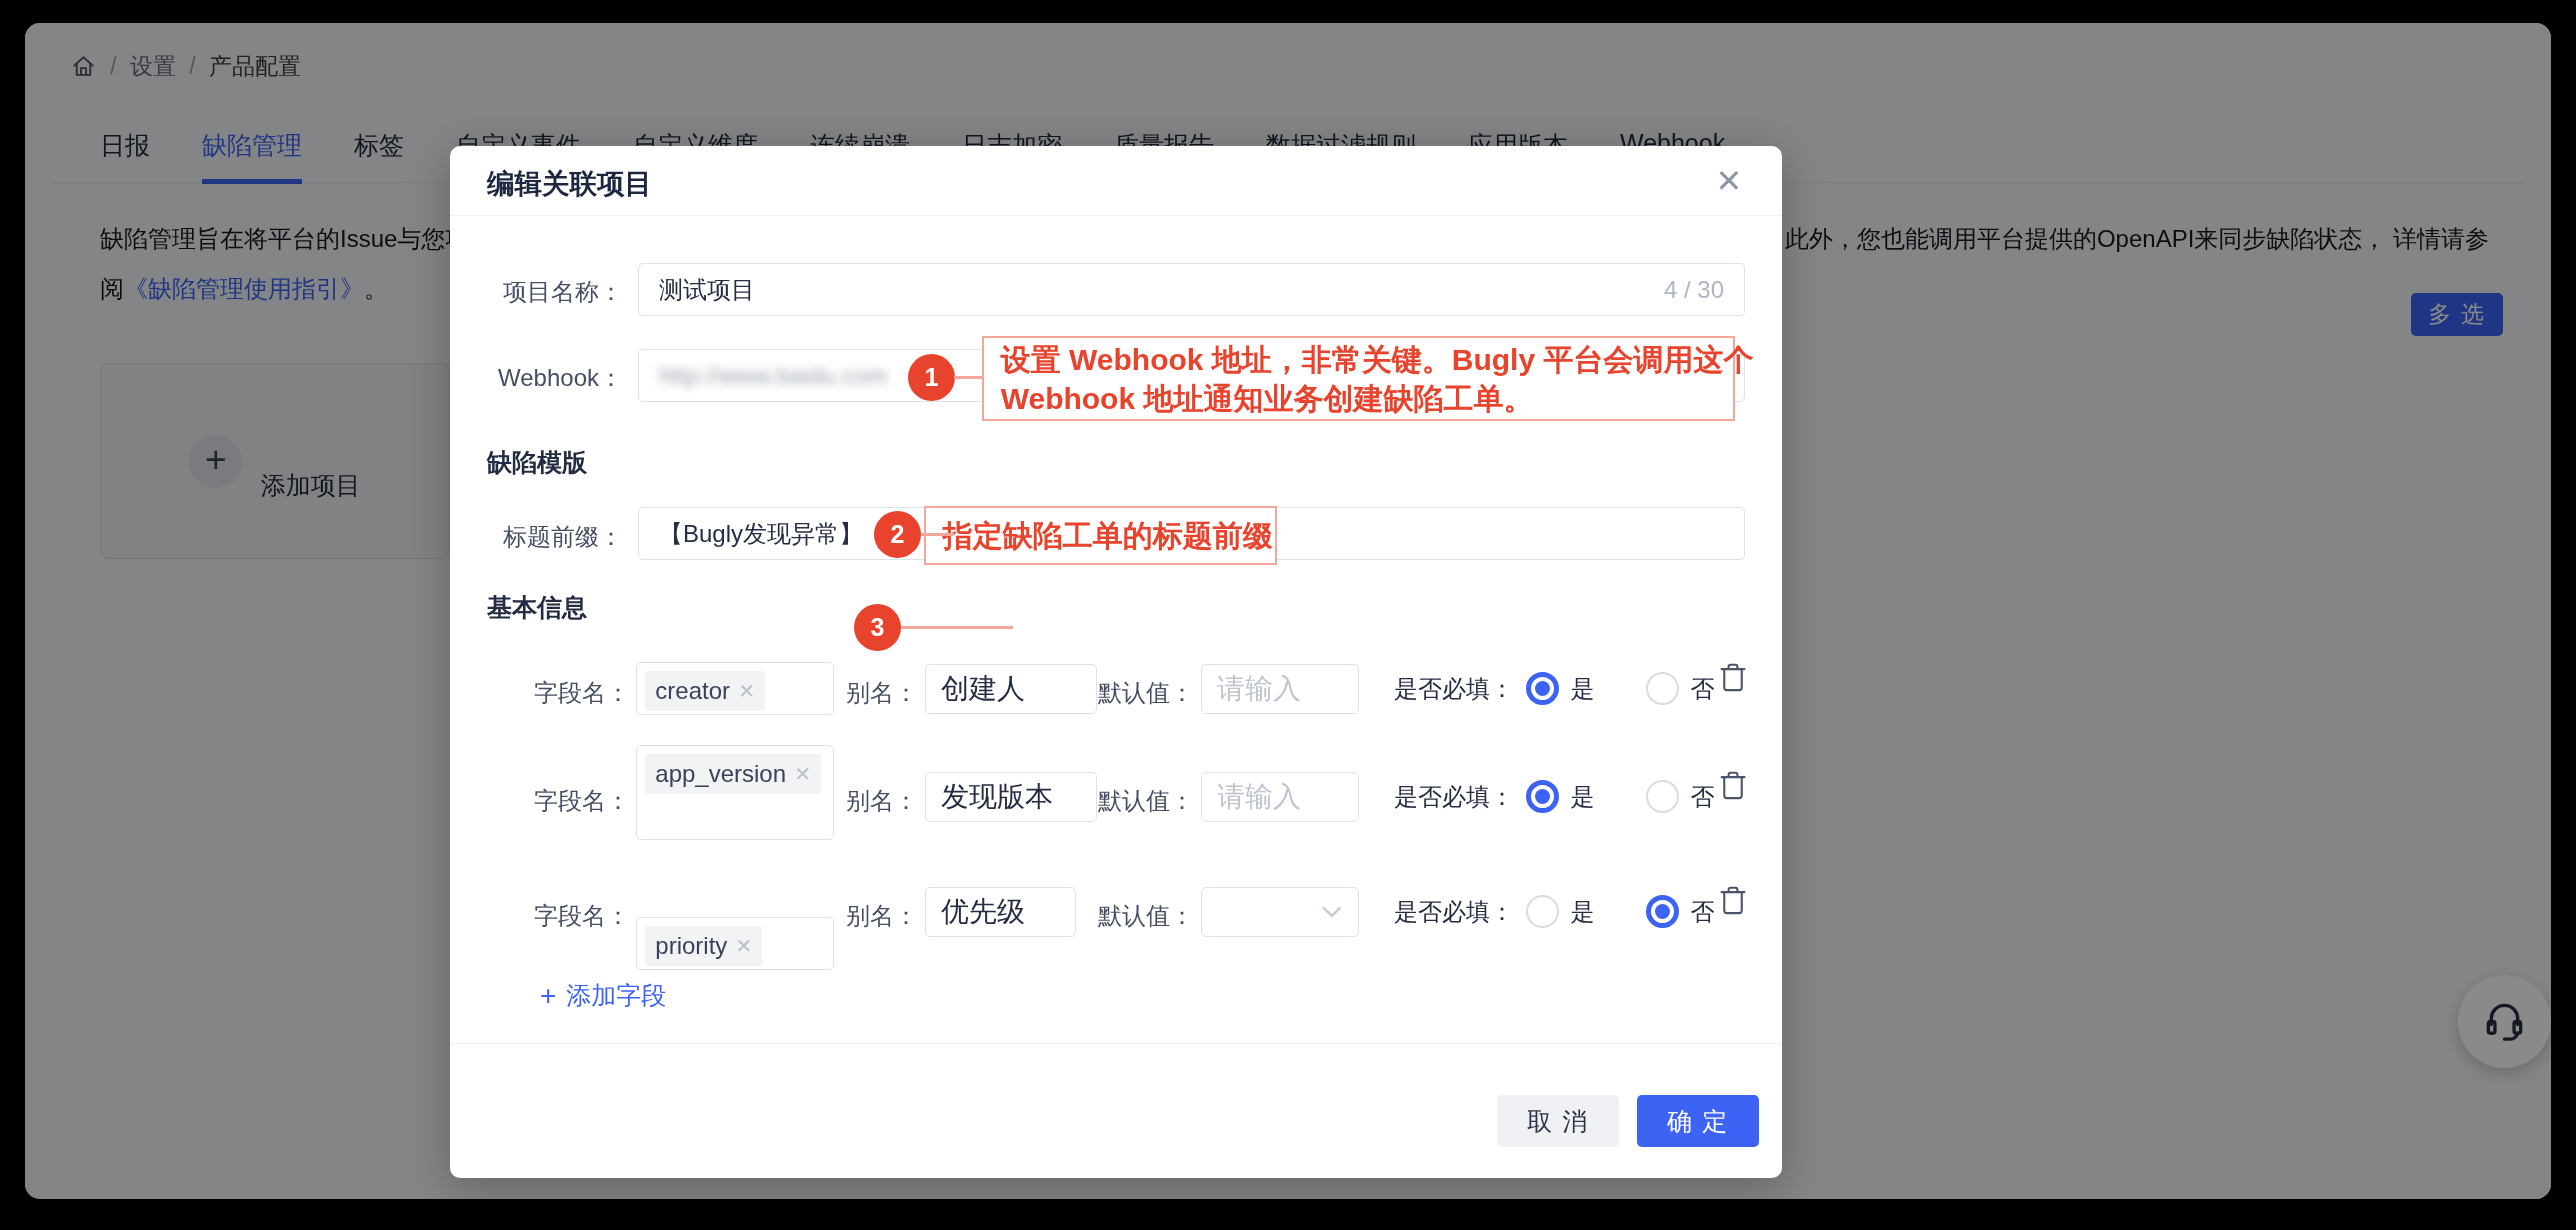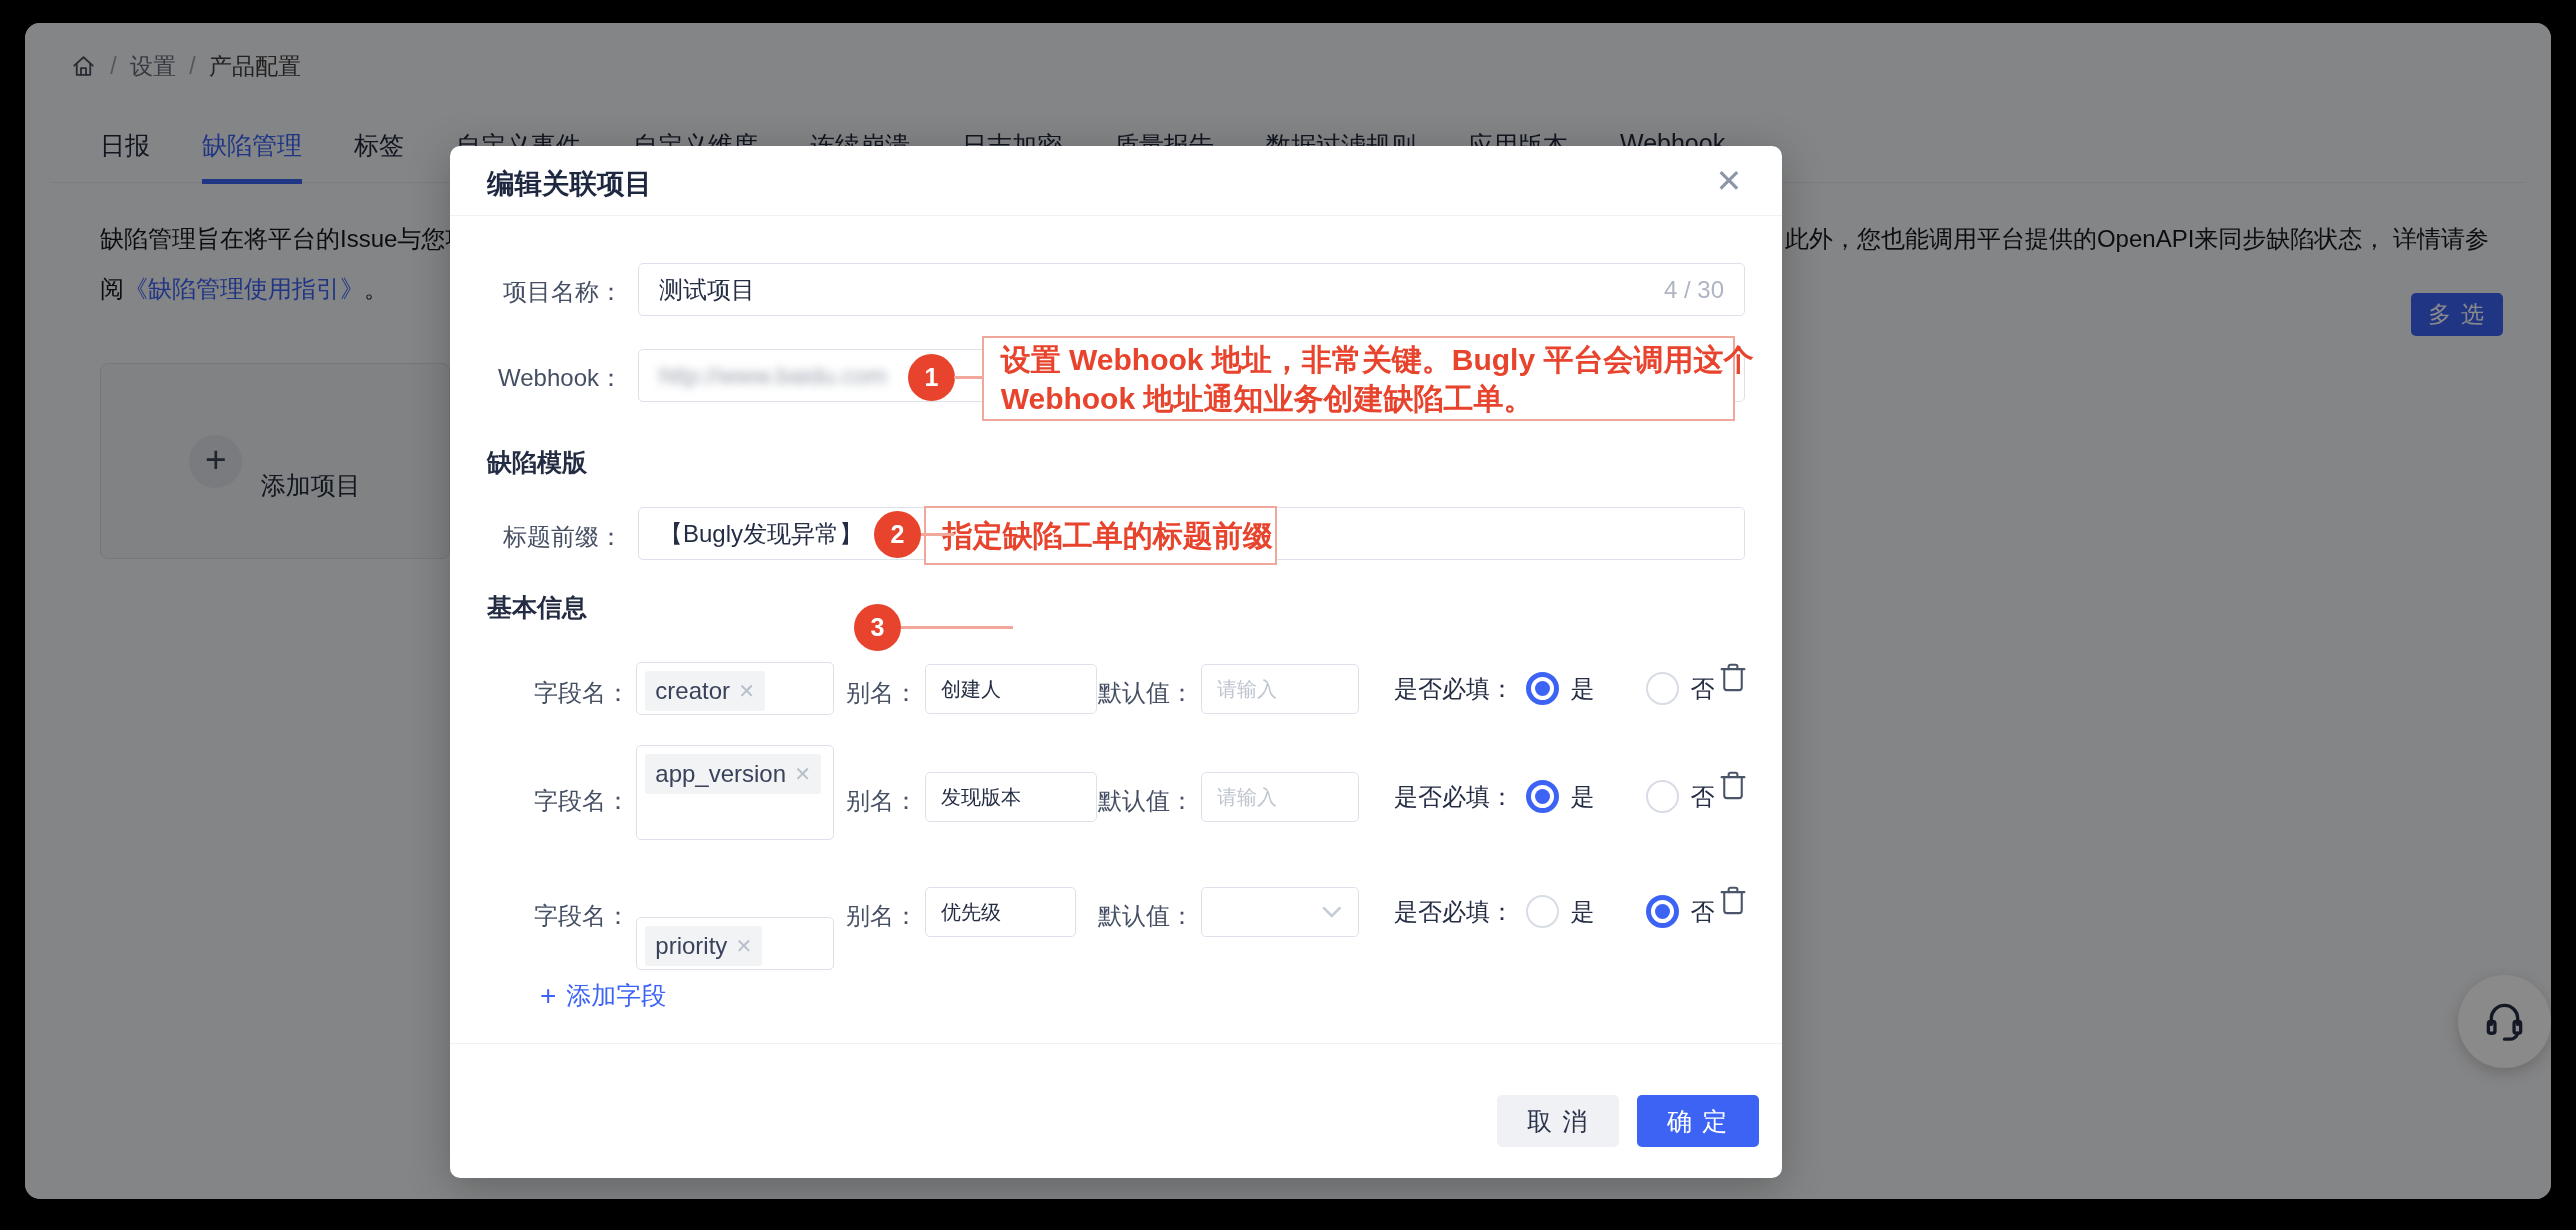--- a/index.html
+++ b/index.html
@@ -54,21 +54,21 @@
   .ph{color:var(--placeholder);}
   .blurred{filter:blur(4.2px);color:#9aa2ad;}
 
   .section{position:absolute;left:37px;font-size:25px;font-weight:700;color:var(--navy);}
 
   
   .row-label{position:absolute;width:180px;text-align:right;font-size:24px;color:var(--label);white-space:nowrap;}
   .tagbox{position:absolute;left:186px;width:198px;border:1.7px solid var(--border);border-radius:5px;background:#fff;padding:8.3px;}
   .chip{display:inline-flex;align-items:center;gap:8.3px;background:#f2f3f5;border-radius:3.3px;padding:5.8px 10px;font-size:24px;color:#39425a;white-space:nowrap;}
   .chip .x{color:#b8bfcb;font-size:20px;}
-  .mini-inp{position:absolute;height:50px;border:1.7px solid var(--border);border-radius:5px;font-size:20px;color:#242d44;display:flex;align-items:center;padding:16px 15px;background:#fff;}
+  .mini-inp{position:absolute;height:50px;border:1.7px solid var(--border);border-radius:5px;font-size:28px;color:#242d44;display:flex;align-items:center;padding:16px 15px;background:#fff;}
   .sel-chev{margin-left:auto;width:21.6px;height:13.3px;stroke:#c6ccd6;fill:none;stroke-width:2.4;}
   .radio{width:33px;height:33px;border-radius:50%;border:2.5px solid #d8dce4;background:#fff;position:relative;display:inline-block;vertical-align:middle;}
   .radio.on{border:5px solid var(--accent);}
   .radio.on::after{content:"";position:absolute;left:50%;top:50%;width:15px;height:15px;margin:-7.5px 0 0 -7.5px;border-radius:50%;background:var(--accent);}
   .rgroup{position:absolute;display:flex;align-items:center;gap:11.7px;font-size:24px;color:#242d44;}
   .rgroup .gap{width:28px;}
   .trash{position:absolute;width:28px;height:32px;stroke:#4b5569;fill:none;stroke-width:2.4;stroke-linecap:round;stroke-linejoin:round;}
 
   .add-field{position:absolute;left:90px;top:833px;display:flex;align-items:center;gap:10px;color:var(--accent);font-size:25px;cursor:pointer;}
   .add-field .plus{font-size:28px;}

